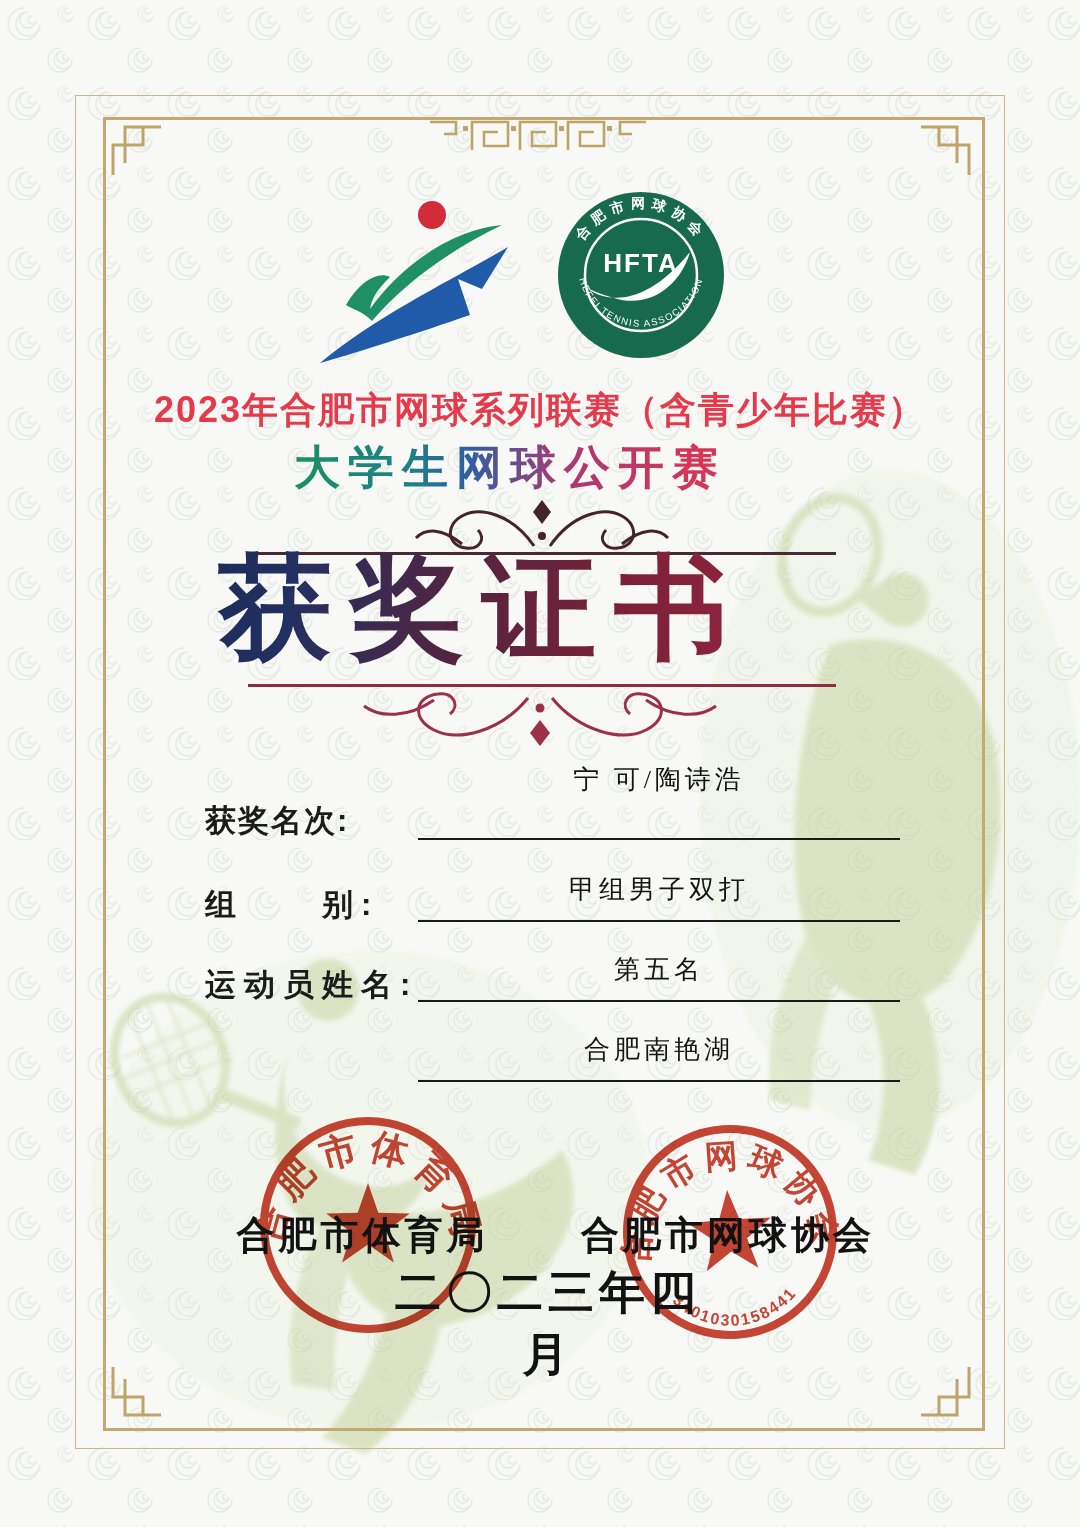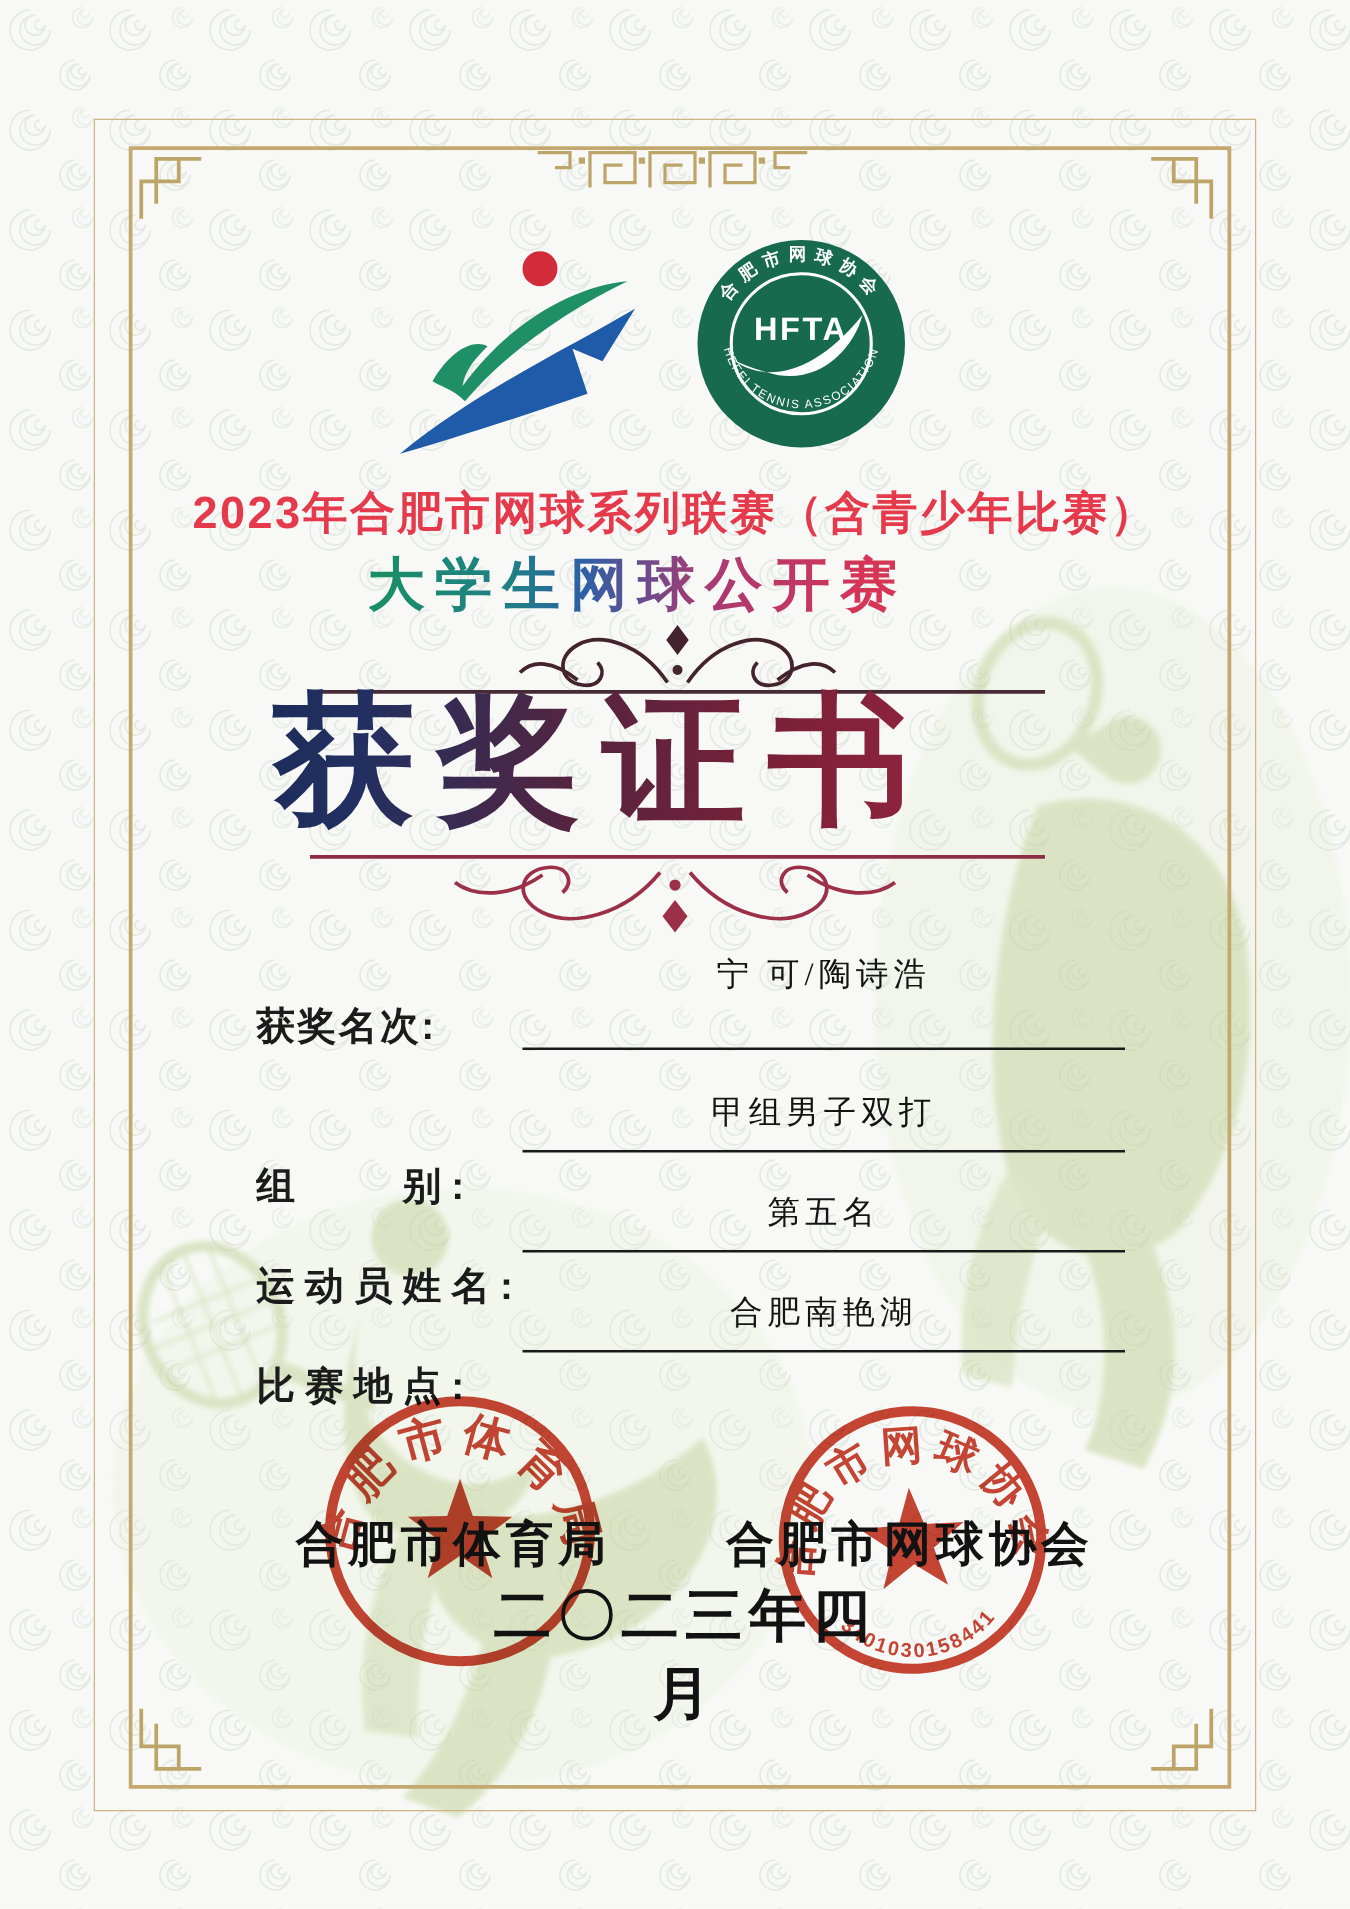--- a/index.html
+++ b/index.html
@@ -25,21 +25,21 @@
     font-family:"Liberation Serif","DejaVu Serif",serif;
     font-size:114px;font-weight:700;letter-spacing:18px;line-height:1.05;
     background:linear-gradient(95deg,#18244e 8%,#223061 30%,#55243f 48%,#7c2038 65%,#a42846 90%);
     -webkit-background-clip:text;background-clip:text;color:transparent;-webkit-text-fill-color:transparent;}
   .rule{position:absolute;left:248px;width:588px;height:3px;}
   .rule-top{top:552px;background:#472a35;}
   .rule-bottom{top:684px;background:#8d2c42;}
   
   .field-label{position:absolute;left:205px;font-size:31px;font-weight:700;color:#1b1b1b;}
   .ls2{letter-spacing:2px;}
-  .ls8{letter-spacing:8px;margin-top:44px;}
+  .ls8{letter-spacing:8px;}
   .field-line{position:absolute;left:418px;width:482px;height:2px;background:#1a1a1a;}
   .field-value{position:absolute;left:418px;width:482px;text-align:center;
     font-family:"Liberation Serif","DejaVu Serif",serif;
     font-size:26px;color:#141414;letter-spacing:4px;}
   
   .org{position:absolute;top:1210px;font-family:"Liberation Serif","DejaVu Serif",serif;
     font-size:38px;font-weight:600;color:#121212;letter-spacing:4px;text-align:center;}
   .org-left{left:225px;width:275px;}
   .org-right{left:578px;width:300px;}
   .date-line{position:absolute;left:378px;top:1262px;width:340px;text-align:center;
@@ -213,21 +213,20 @@
   <div class="field-line" style="top:838px;"></div>
 
   <div class="field-label ls8" style="top:884px;">组　　别:</div>
   <div class="field-value" style="top:872px;">甲组男子双打</div>
   <div class="field-line" style="top:920px;"></div>
 
   <div class="field-label ls8" style="top:964px;">运动员姓名:</div>
   <div class="field-value" style="top:952px;">第五名</div>
   <div class="field-line" style="top:1000px;"></div>
 
-  <div class="field-label ls8" style="top:1044px;">比赛地点:</div>
   <div class="field-value" style="top:1032px;">合肥南艳湖</div>
   <div class="field-line" style="top:1080px;"></div>
 
   <svg class="abs stamp" style="left:243px;top:1100px;" width="250" height="250" viewBox="0 0 250 250">
     <defs>
         <path id="lsRing" d="M44,175 A86,86 0 1 1 206,175"></path>
       </defs>
     <circle cx="125" cy="125" r="104" fill="none" stroke="#c63825" stroke-width="8"></circle>
     <polygon fill="#c63825" points="125,83 135.3,112.8 166.8,113.4 141.6,132.4 150.9,162.6 125,144.5 99.1,162.6 108.4,132.4 83.2,113.4 114.7,112.8"></polygon>
     <text font-size="37" fill="#c63825" letter-spacing="8" text-anchor="middle">

